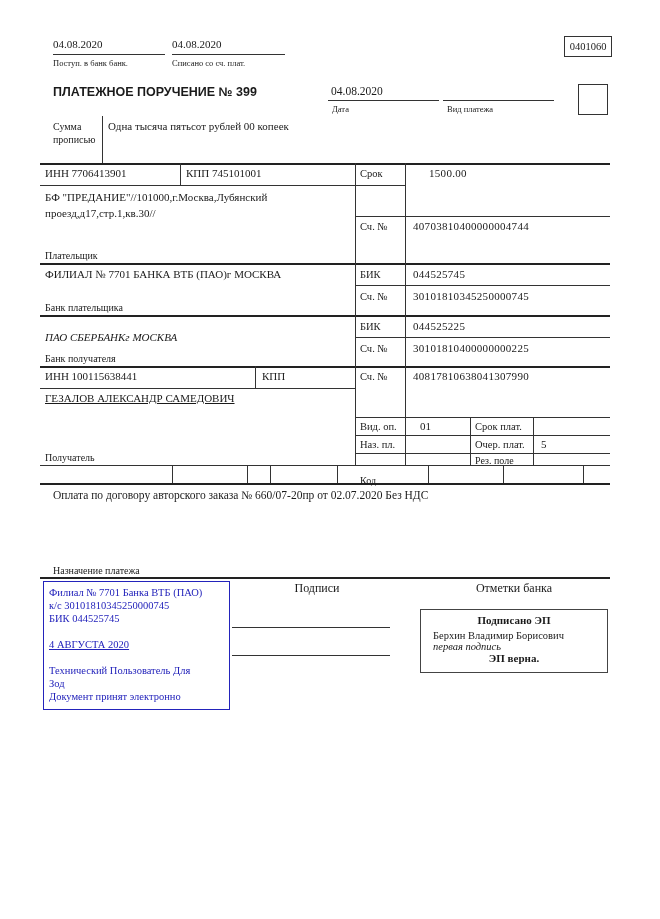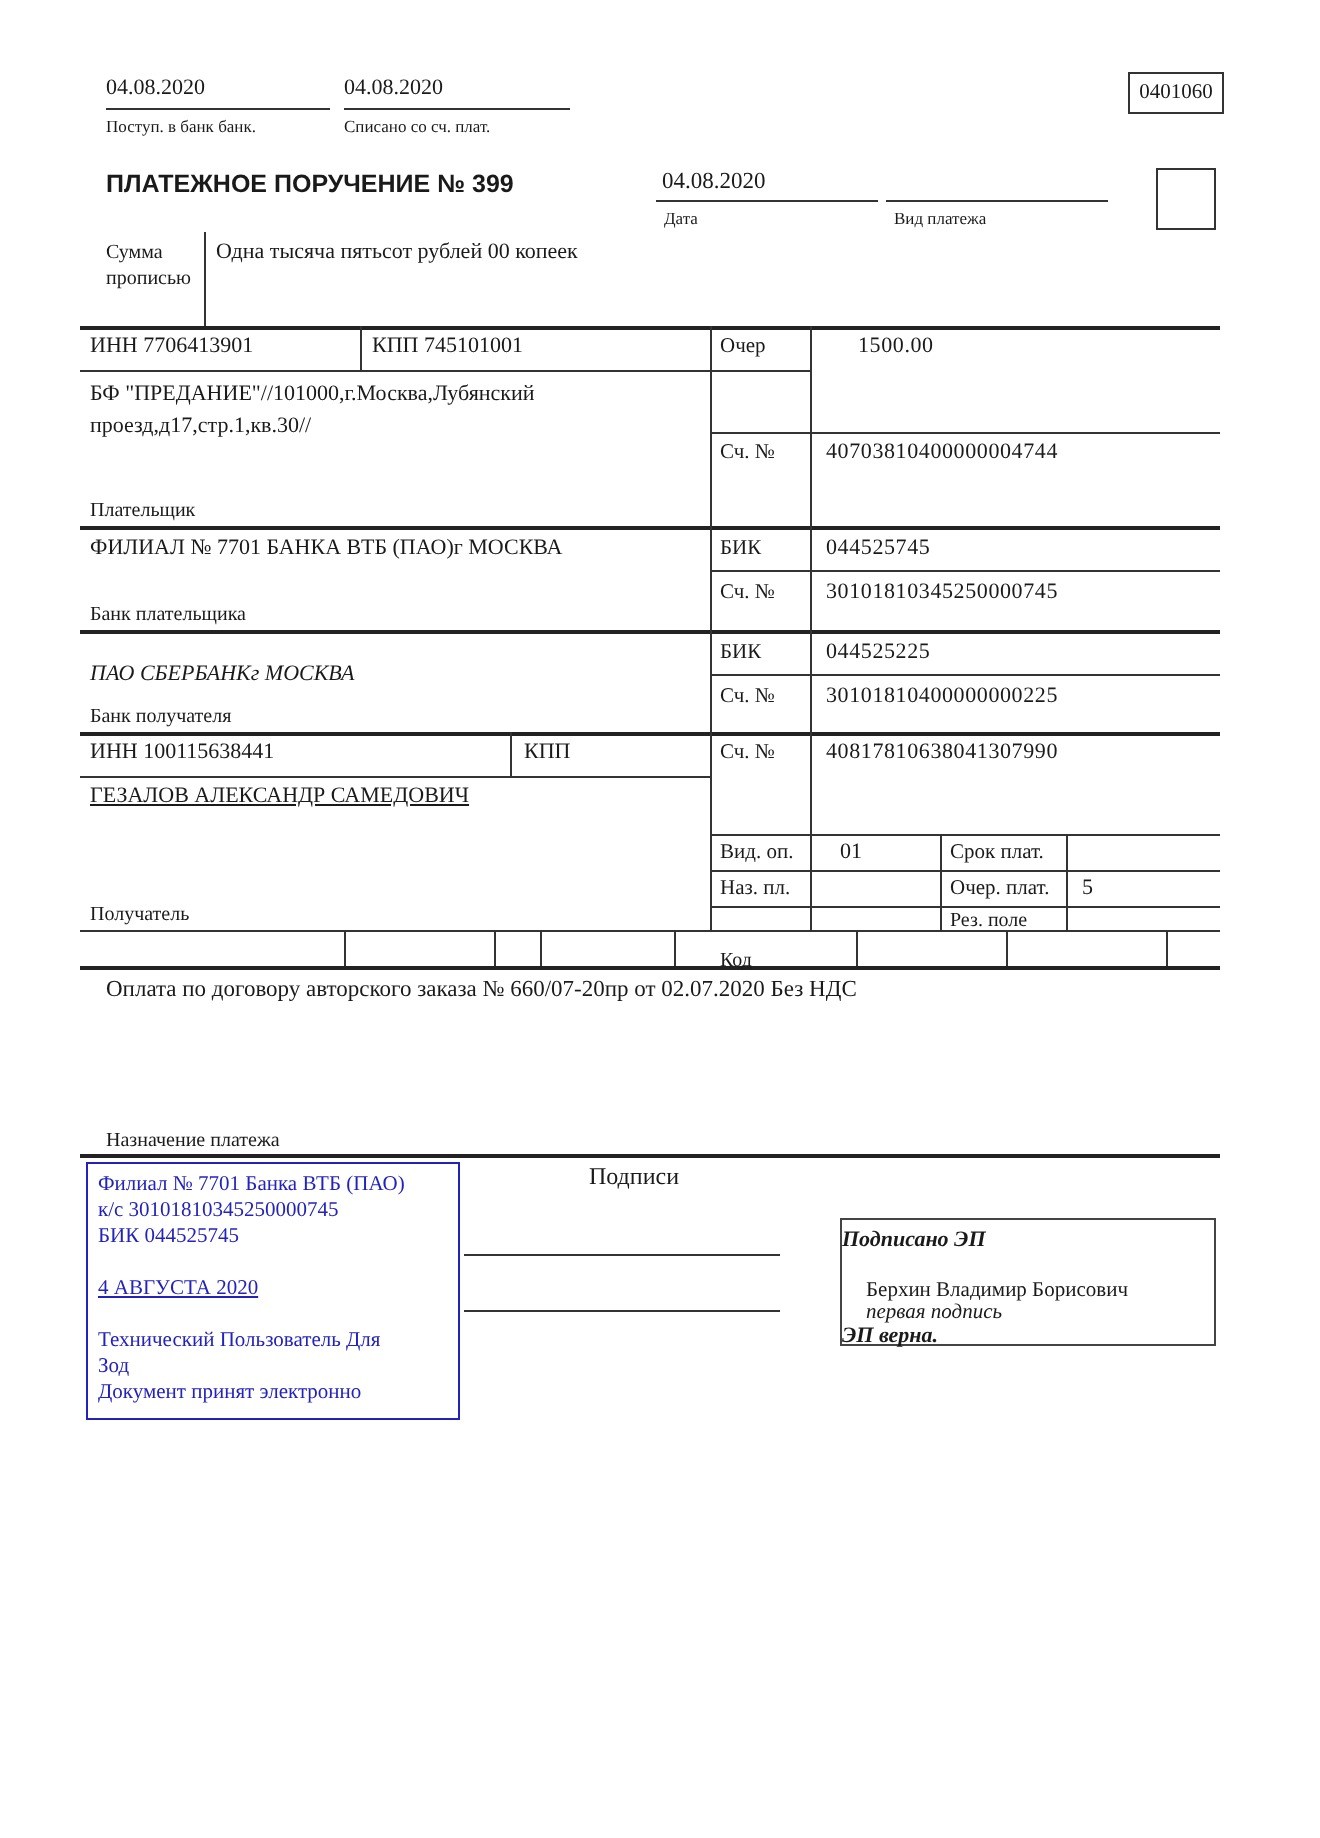--- a/index.html
+++ b/index.html
@@ -15,21 +15,21 @@
   .vl{position:absolute;background:#333;width:1px;}
   .box{position:absolute;border:1px solid #333;background:#fff;box-sizing:border-box;}
   .title{font-family:"Liberation Sans",sans-serif;font-weight:bold;font-size:12.5px;}
   .mono-num{letter-spacing:0.3px;}
   .blue-box{position:absolute;left:43px;top:581px;width:187px;height:129px;box-sizing:border-box;
             border:1.5px solid #2323bb;color:#2323bb;font-size:10.5px;line-height:13px;
             padding:4px 5px;}
   .blue-box div{white-space:nowrap;}
   .stamp{position:absolute;left:420px;top:609px;width:188px;height:64px;box-sizing:border-box;
          border:1px solid #444;font-size:10.5px;}
-  .center{font-style:italic;}
+  .center{text-align:center;}
   .b{font-weight:bold;}
   .i{font-style:italic;}
 </style>
 </head>
 <body>
 
 <div id="page">
 
   <div class="t" style="left:53px;top:38px;">04.08.2020</div>
   <div class="hl" style="left:53px;top:54px;width:112px;"></div>
@@ -80,21 +80,21 @@
   <div class="vl" style="left:172px;top:465px;height:18px;"></div>
   <div class="vl" style="left:247px;top:465px;height:18px;"></div>
   <div class="vl" style="left:270px;top:465px;height:18px;"></div>
   <div class="vl" style="left:337px;top:465px;height:18px;"></div>
   <div class="vl" style="left:428px;top:465px;height:18px;"></div>
   <div class="vl" style="left:503px;top:465px;height:18px;"></div>
   <div class="vl" style="left:583px;top:465px;height:18px;"></div>
 
   <div class="t" style="left:45px;top:167px;">ИНН 7706413901</div>
   <div class="t" style="left:186px;top:167px;">КПП 745101001</div>
-  <div class="t cell-lbl" style="left:360px;top:167px;">Очер</div>
+  <div class="t cell-lbl" style="left:360px;top:167px;">Срок</div>
   <div class="t mono-num" style="left:413px;top:167px;margin-left:16px;">1500.00</div>
   <div class="t wrap" style="left:45px;top:189px;width:300px;line-height:16px;">БФ "ПРЕДАНИЕ"//101000,г.Москва,Лубянский проезд,д17,стр.1,кв.30//</div>
   <div class="t cell-lbl" style="left:360px;top:220px;">Сч. №</div>
   <div class="t mono-num" style="left:413px;top:220px;">40703810400000004744</div>
   <div class="t lbl" style="left:45px;top:249px;">Плательщик</div>
 
   <div class="t" style="left:45px;top:268px;">ФИЛИАЛ № 7701 БАНКА ВТБ (ПАО)г МОСКВА</div>
   <div class="t cell-lbl" style="left:360px;top:268px;">БИК</div>
   <div class="t mono-num" style="left:413px;top:268px;">044525745</div>
   <div class="t cell-lbl" style="left:360px;top:290px;">Сч. №</div>
@@ -122,34 +122,35 @@
   <div class="t" style="left:541px;top:438px;">5</div>
   <div class="t lbl" style="left:360px;top:474px;">Код</div>
   <div class="t lbl" style="left:475px;top:454px;">Рез. поле</div>
   <div class="t lbl" style="left:45px;top:451px;">Получатель</div>
 
   <div class="t" style="left:53px;top:489px;font-size:11.5px;">Оплата по договору авторского заказа № 660/07-20пр от 02.07.2020 Без НДС</div>
   <div class="t lbl" style="left:53px;top:564px;">Назначение платежа</div>
   <div class="hl hl2" style="left:40px;top:577px;width:570px;"></div>
 
   <div class="t" style="left:232px;top:582px;width:170px;text-align:center;font-size:12px;">Подписи</div>
+  <div class="t" style="left:418px;top:582px;width:192px;text-align:center;font-size:12px;">Отметки банка</div>
 
   <div class="blue-box">
     <div>Филиал № 7701 Банка ВТБ (ПАО)</div>
     <div>к/с 30101810345250000745</div>
     <div>БИК 044525745</div>
     <div style="margin-top:13px;text-decoration:underline;">4 АВГУСТА 2020</div>
     <div style="margin-top:13px;">Технический Пользователь Для</div>
     <div>Зод</div>
     <div>Документ принят электронно</div>
   </div>
 
   <div class="hl" style="left:232px;top:627px;width:158px;"></div>
   <div class="hl" style="left:232px;top:655px;width:158px;"></div>
 
   <div class="stamp">
     <div class="b center" style="margin-top:4px;font-size:11px;">Подписано ЭП</div>
-    <div style="margin-left:12px;margin-top:14px;">Берхин Владимир Борисович</div>
+    <div style="margin-left:12px;margin-top:4px;">Берхин Владимир Борисович</div>
     <div class="i" style="margin-left:12px;">первая подпись</div>
     <div class="b center" style="font-size:11px;">ЭП верна.</div>
   </div>
 
 </div>
 
 </body></html>

